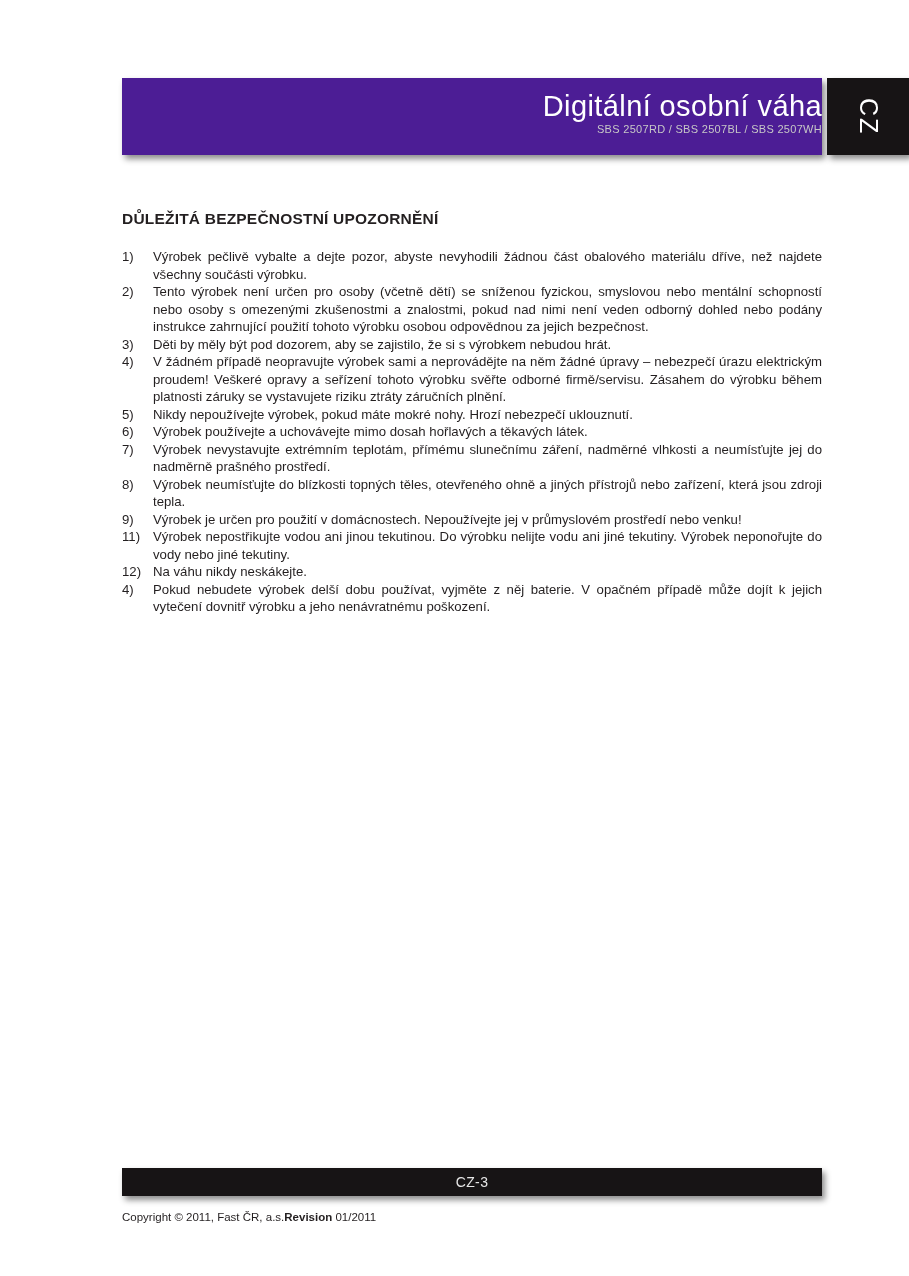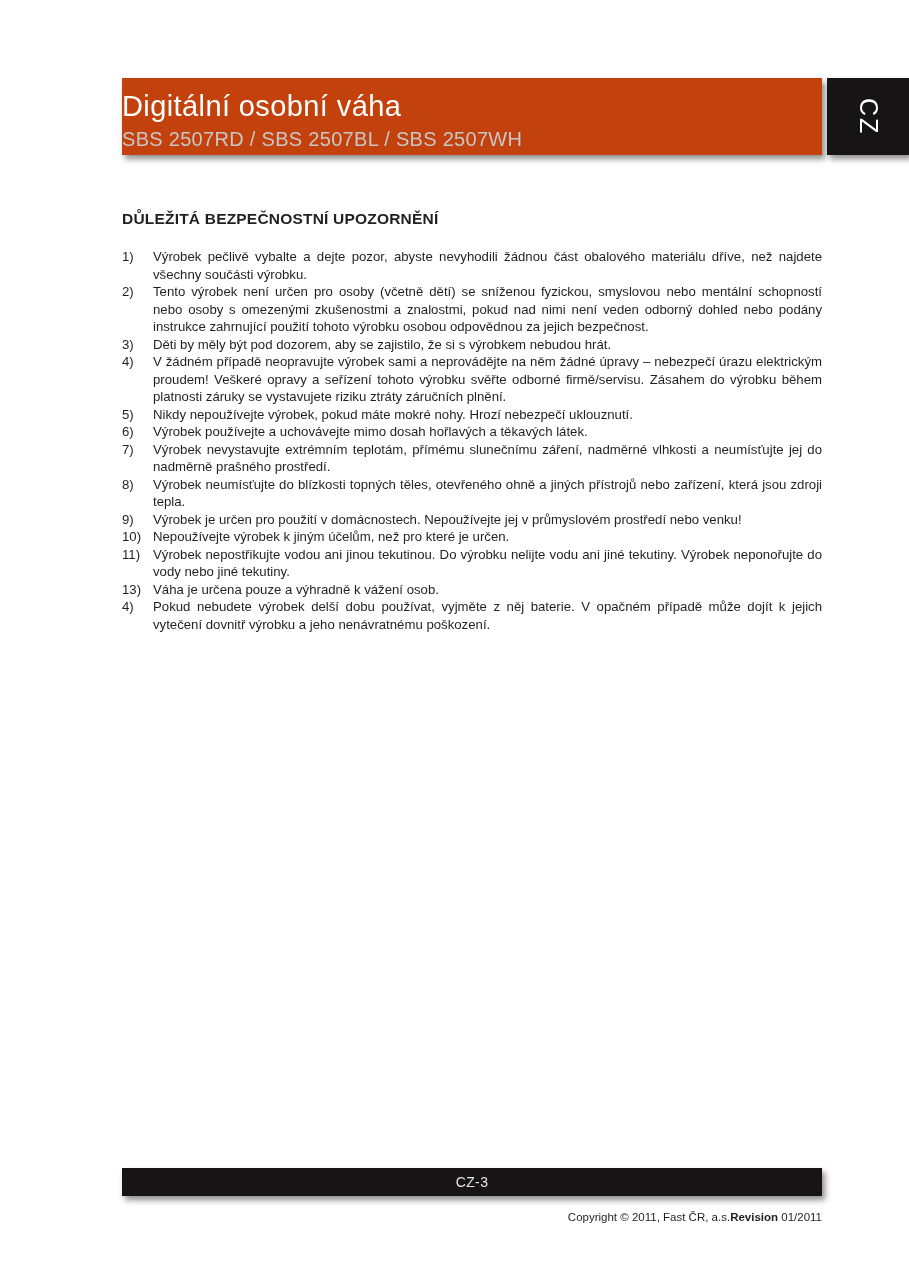--- a/index.html
+++ b/index.html
@@ -14,35 +14,34 @@
     overflow: hidden;
     margin: 0 auto;
   }
   
   .header-bar {
     position: absolute;
     left: 122px;
     top: 78px;
     width: 700px;
     height: 77px;
-    background: #c2410c;
+    background: #4c1d95;
     color: #ffffff;
-    text-align: left;
+    text-align: right;
     box-shadow: 3px 4px 6px rgba(0,0,0,0.45);
   }
   .header-title {
     font-size: 29px;
     font-weight: 400;
     letter-spacing: 0.4px;
     margin-top: 12px;
   }
   .header-models {
-    font-size: 20px;
+    font-size: 11px;
     color: #c7c7c7;
-    margin-top: 5px;
     letter-spacing: 0.3px;
   }
   .lang-tab {
     position: absolute;
     left: 827px;
     top: 78px;
     width: 82px;
     height: 77px;
     background: #171415;
     box-shadow: 3px 4px 6px rgba(0,0,0,0.45);
@@ -99,21 +98,21 @@
     letter-spacing: 0.4px;
     box-shadow: 3px 4px 6px rgba(0,0,0,0.45);
   }
   
   .footer-row {
     position: absolute;
     left: 122px;
     top: 1211px;
     width: 700px;
     display: flex;
-    justify-content: flex-end;
+    justify-content: flex-start;
     align-items: baseline;
     font-size: 11.5px;
     color: #231f20;
   }
   .footer-revision .rev-label { font-weight: bold; }
 </style>
 </head>
 <body>
 
 <div class="page">
@@ -168,35 +167,31 @@
   <div class="list-item">
     <span class="num">8)</span>
     <span class="text">Výrobek neumísťujte do blízkosti topných těles, otevřeného ohně a jiných přístrojů nebo zařízení, která jsou zdroji tepla.</span>
   </div>
 
   <div class="list-item">
     <span class="num">9)</span>
     <span class="text">Výrobek je určen pro použití v domácnostech. Nepoužívejte jej v průmyslovém prostředí nebo venku!</span>
   </div>
 
-  <div class="list-item">
-    <span class="num">10)</span>
-    <span class="text">Nepoužívejte výrobek k jiným účelům, než pro které je určen.</span>
-  </div>
 
   <div class="list-item">
     <span class="num">11)</span>
     <span class="text">Výrobek nepostřikujte vodou ani jinou tekutinou. Do výrobku nelijte vodu ani jiné tekutiny. Výrobek neponořujte do vody nebo jiné tekutiny.</span>
   </div>
 
-
-  <div class="list-item">
-    <span class="num">13)</span>
-    <span class="text">Váha je určena pouze a výhradně k vážení osob.</span>
-  </div>
+  <div class="list-item">
+    <span class="num">12)</span>
+    <span class="text">Na váhu nikdy neskákejte.</span>
+  </div>
+
 
 
   <div class="list-item">
     <span class="num">4)</span>
     <span class="text">Pokud nebudete výrobek delší dobu používat, vyjměte z něj baterie. V opačném případě může dojít k jejich vytečení dovnitř výrobku a jeho nenávratnému poškození.</span>
   </div>
 
 </div>
   </div>
 

